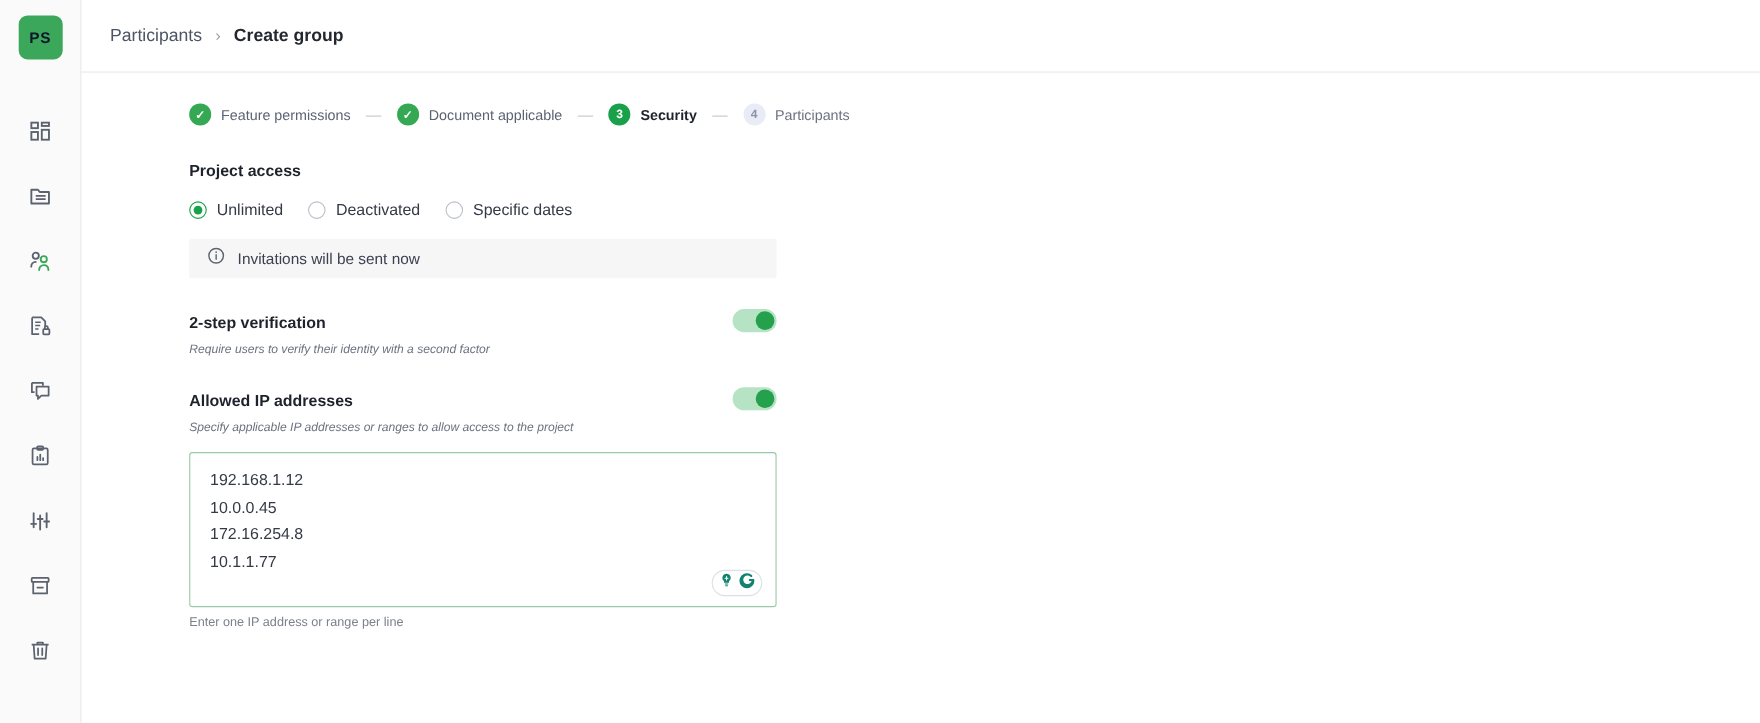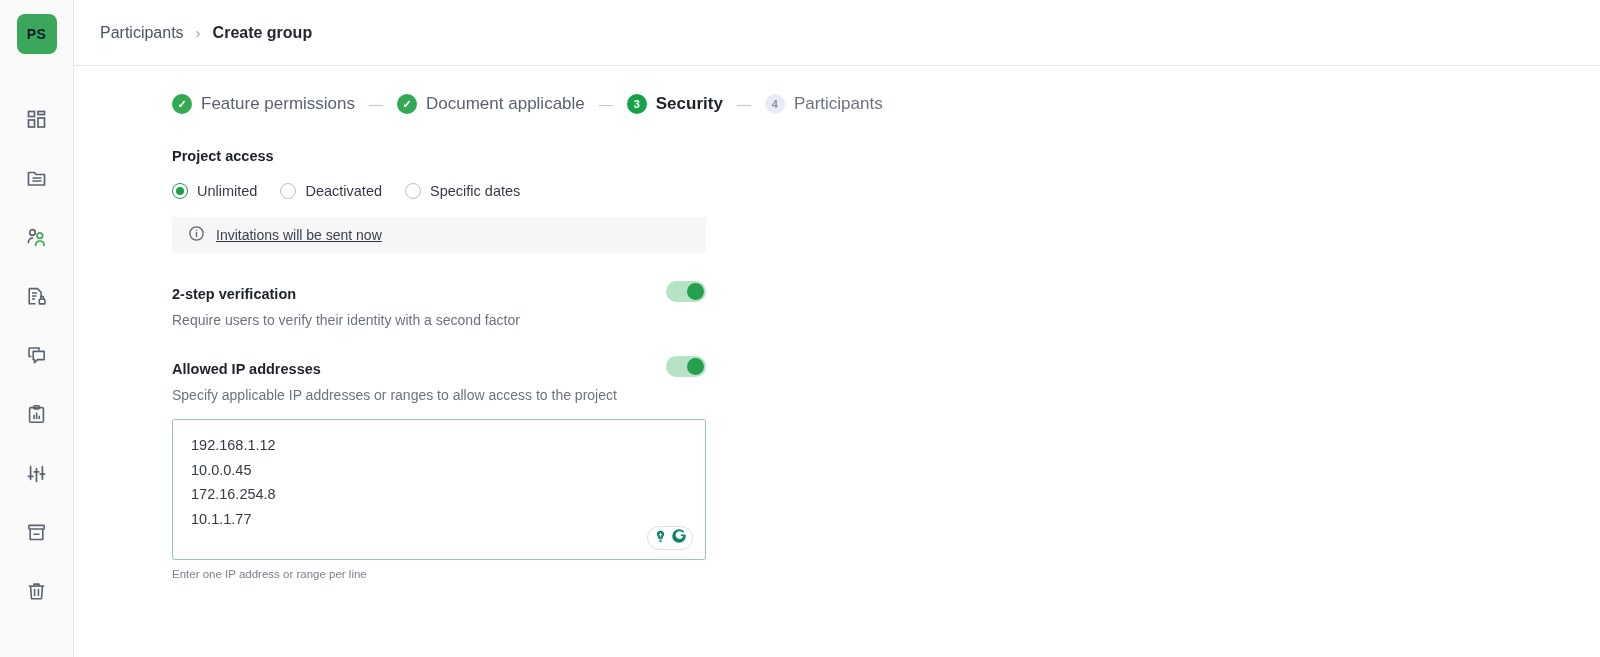--- a/index.html
+++ b/index.html
@@ -65,21 +65,21 @@
   .stepper { display: flex; align-items: center; gap: 0; }
   .step { display: flex; align-items: center; gap: 9px; }
   .step-badge {
     width: 20px; height: 20px; border-radius: 50%;
     display: flex; align-items: center; justify-content: center;
     font-size: 11px; font-weight: 700; flex: 0 0 20px;
   }
   .step-badge.done { background: #35a853; color: #ffffff; }
   .step-badge.active { background: #18a04a; color: #ffffff; }
   .step-badge.pending { background: #e9ecf6; color: #8b93a6; font-weight: 600; }
-  .step-label { font-size: 17px; color: #5a6273; white-space: nowrap; }
+  .step-label { font-size: 13px; color: #5a6273; white-space: nowrap; }
   .step-label.is-active { color: #1d222b; font-weight: 700; }
   .step-label.is-pending { color: #6b7280; }
   .step-dash { color: #c2c6cf; margin: 0 14px; font-size: 14px; }
 
   .section-title { font-size: 14.5px; font-weight: 700; color: #1d222b; margin-top: 34px; }
 
   .radio-row { display: flex; align-items: center; gap: 0; margin-top: 19px; }
   .radio-opt { display: flex; align-items: center; gap: 9px; cursor: pointer; margin-right: 23px; }
   .radio-dot {
     width: 16px; height: 16px; border-radius: 50%;
@@ -91,37 +91,36 @@
   .radio-dot.checked::after { content: ""; width: 8px; height: 8px; border-radius: 50%; background: #18a04a; }
   .radio-text { font-size: 14.5px; color: #343a46; }
 
   .info-banner {
     margin-top: 18px;
     width: 534px; height: 36px;
     background: #f6f6f7;
     display: flex; align-items: center; gap: 11px;
     padding-left: 16px;
     border-radius: 2px;
-    text-decoration: underline;
   }
   .info-text { font-size: 14px; color: #3b4150; }
 
   .toggle-block { margin-top: 28px; width: 534px; }
   .toggle-head { display: flex; align-items: flex-end; justify-content: space-between; }
   .toggle-title { font-size: 14.5px; font-weight: 700; color: #1d222b; }
   .switch {
     width: 40px; height: 21px; border-radius: 11px;
     background: #b6e3c3; position: relative; cursor: pointer; flex: 0 0 40px;
   }
   .switch .knob {
     position: absolute; top: 2px; left: 21px;
     width: 17px; height: 17px; border-radius: 50%;
     background: #25a04c;
   }
-  .toggle-desc { font-size: 14px; color: #6b7280; margin-top: 10px; }
+  .toggle-desc { font-size: 11px; color: #6b7280; margin-top: 10px; font-style: italic; }
 
   .ip-box {
     margin-top: 16px;
     width: 534px; height: 141px;
     border: 1px solid #9bc9a6;
     border-radius: 3px;
     position: relative;
     padding: 13px 18px 0 18px;
     background: #fff;
     cursor: text;

